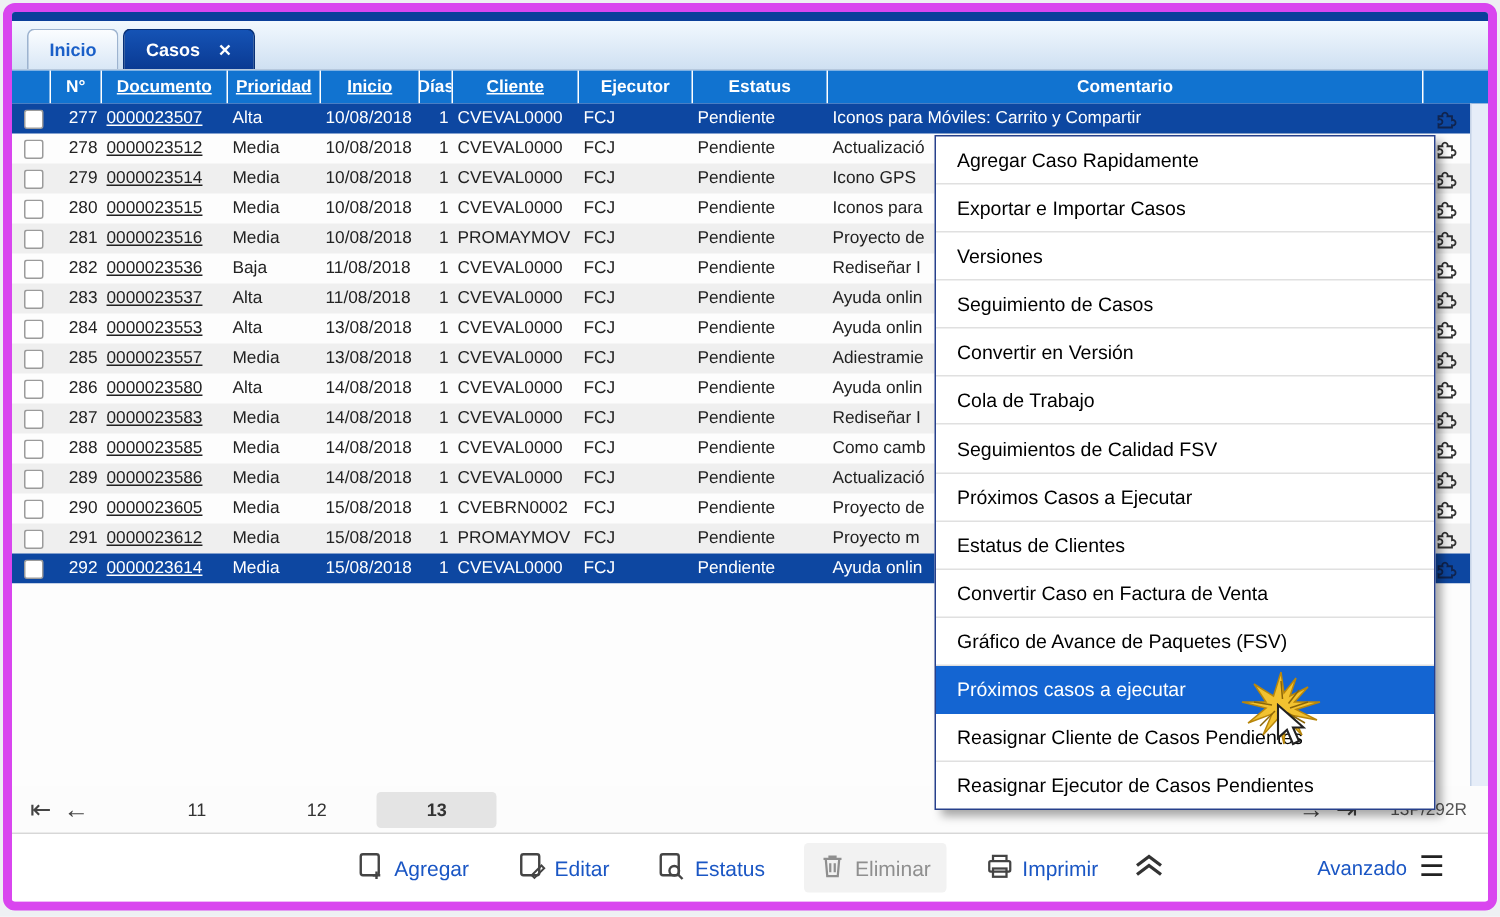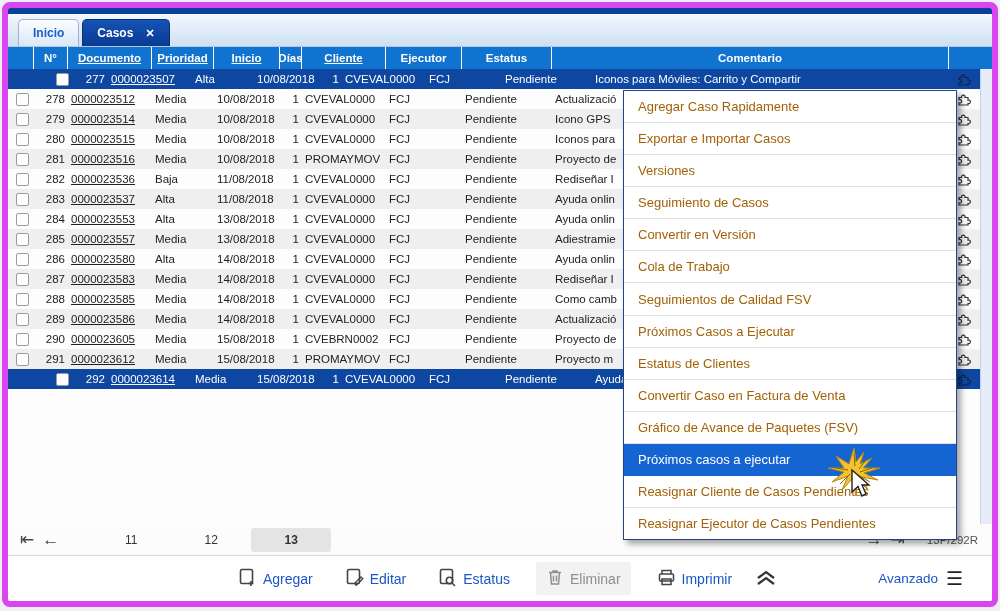--- a/index.html
+++ b/index.html
@@ -16,21 +16,21 @@
   .tab.active { background:linear-gradient(#1553b5,#0a3a93); color:#fff; border-color:#083077; }
   .tab .close { margin-left:12px; font-size:11px; font-weight:bold; color:#fff; }
   
   .grid { flex:1; display:flex; flex-direction:column; position:relative; background:#fdfdfd; }
   .thead { display:flex; height:22px; background:#1173d0; color:#fff; font-size:11.5px; font-weight:bold; align-items:center; }
   .thead .cell { display:flex; justify-content:center; align-items:center; height:100%; border-right:1px solid #fff; overflow:hidden; white-space:nowrap; }
   .thead .cell.sortable span { text-decoration:underline; }
   .thead .c-ico, .thead .c-sb { border-right:none; }
   .trow { display:flex; height:20px; align-items:center; font-size:11.5px; color:#222; white-space:nowrap; }
   .trow.alt { background:#efefef; }
-  .trow.selected { background:#0d47a1; color:#fff;padding-left:40px; }
+  .trow.selected { background:#0d47a1; color:#fff; }
   .cell { padding:0 3px; overflow:hidden; }
   .c-cb{width:26px} .c-num{width:34px; text-align:right} .c-doc{width:84px} .c-pri{width:62px}
   .c-ini{width:66px} .c-dia{width:22px; text-align:right} .c-cli{width:84px} .c-eje{width:76px}
   .c-est{width:90px} .c-com{flex:1} .c-ico{width:30px; display:flex; justify-content:center}
   .c-sb{width:13px}
   .doclink { text-decoration:underline; cursor:pointer; }
   .cb { width:13px; height:13px; background:#fff; border:1px solid #9b9b9b; border-radius:2px; margin-left:5px; }
   .scrolltrack { position:absolute; right:0; top:22px; bottom:0; width:12px; background:#e6edf8; border-left:1px solid #c4d2e6; }
   .emptyarea { flex:1; background:#fdfdfd; }
   
@@ -46,21 +46,21 @@
   .fbtn { display:flex; align-items:center; gap:6px; margin:0 16px; font-size:14px; color:#1a56c4; cursor:pointer; }
   .fbtn svg { stroke:#444; }
   .fbtn.disabled { color:#8f8f8f; background:#f2f2f2; border-radius:3px; padding:6px 10px; margin:0 10px; }
   .fbtn.disabled svg { stroke:#8f8f8f; }
   .chevrons { margin-left:6px; cursor:pointer; }
   .advanced { position:absolute; right:29px; display:flex; align-items:center; gap:8px; font-size:13.5px; color:#1a56c4; cursor:pointer; }
   .burger { font-size:19px; color:#222; line-height:1; }
   
   .ctxmenu { position:absolute; left:615px; top:82px; width:334px; height:450px; background:#fff;
              border:1px solid #27408b; box-shadow:4px 4px 6px rgba(0,0,0,0.35); display:flex; flex-direction:column; z-index:5; }
-  .mitem { flex:1; display:flex; align-items:center; padding-left:14px; font-size:13px; color:#a16207;
+  .mitem { flex:1; display:flex; align-items:center; padding-left:14px; font-size:13px; color:#000000;
            border-bottom:1px solid #e0e0e0; cursor:pointer; white-space:nowrap; }
   .mitem:last-child { border-bottom:none; }
   .mitem.hl { background:#1465d2; color:#fff; border-bottom-color:#1465d2; }
   .clickfx { position:absolute; left:818px; top:438px; width:60px; height:60px; z-index:6; pointer-events:none; }
 </style>
 </head>
 <body>
 
 <div class="window">
   <div class="topstrip"></div>

